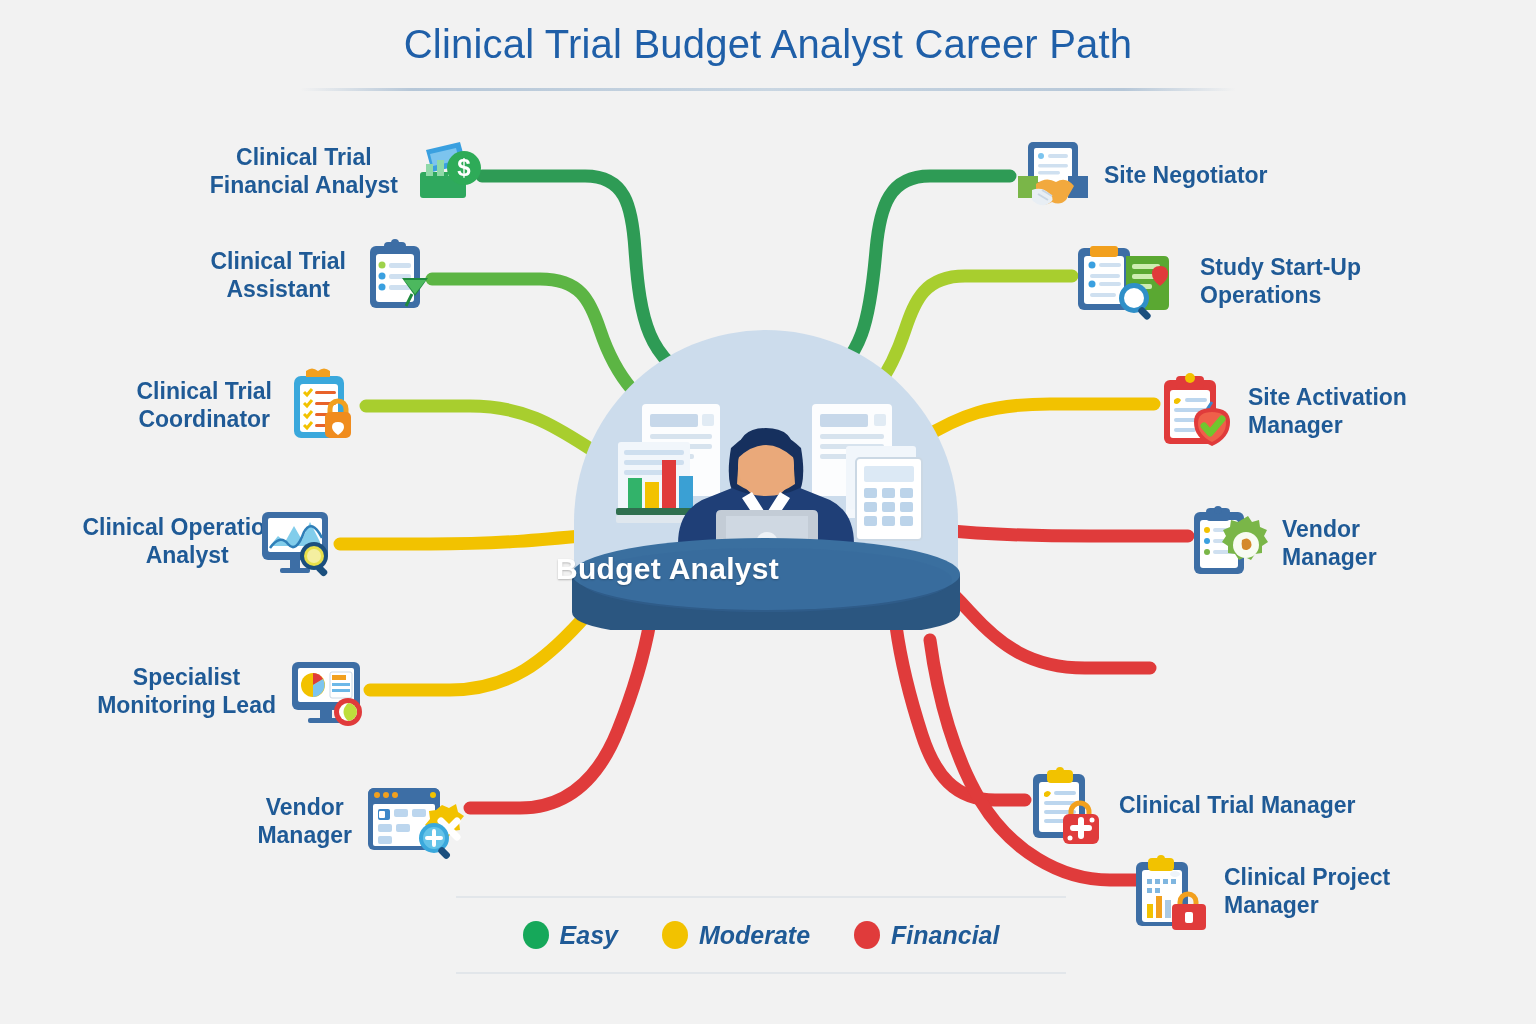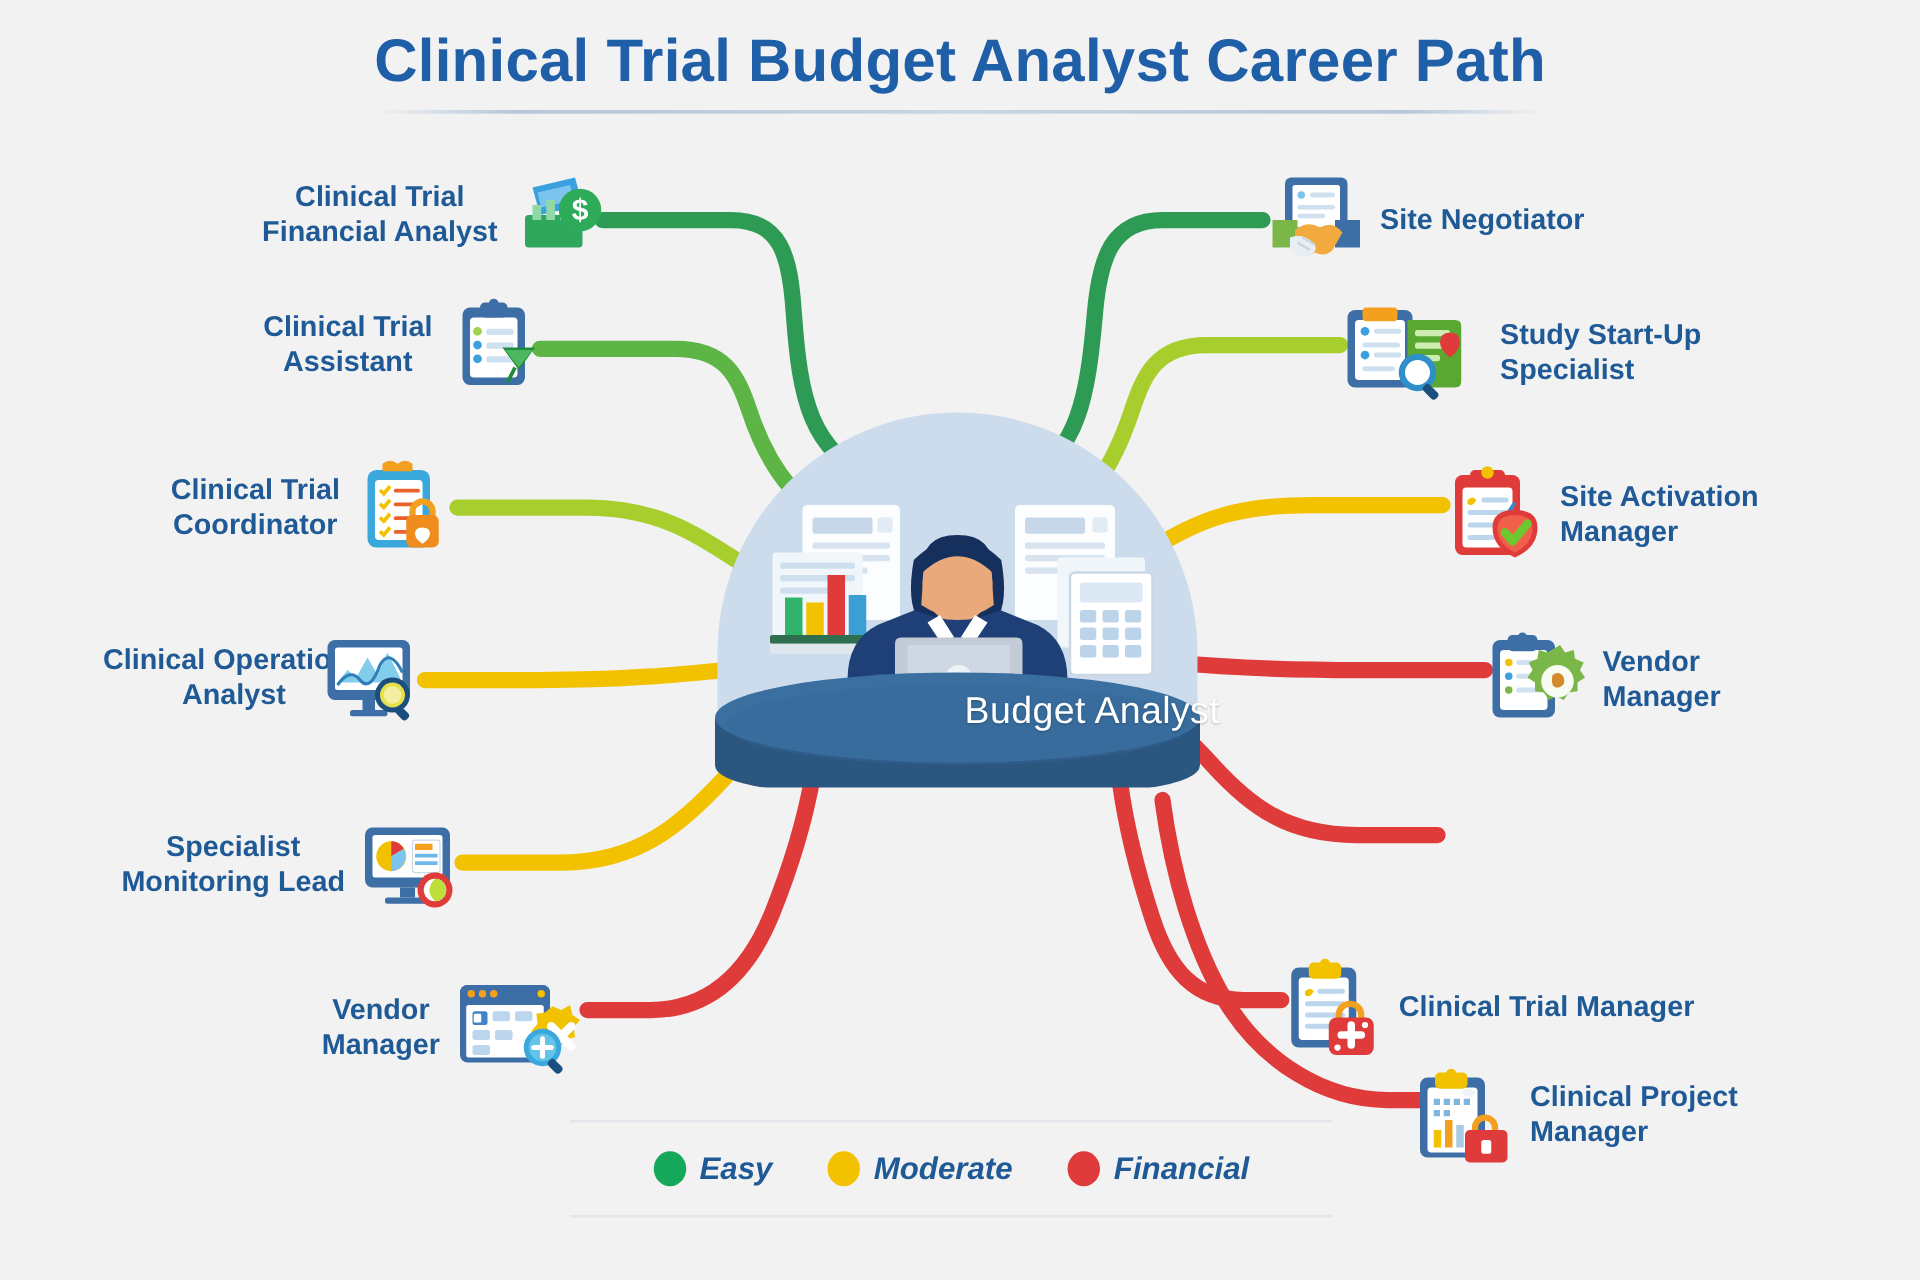--- a/index.html
+++ b/index.html
@@ -9,21 +9,21 @@
     font-family:"Liberation Sans", sans-serif;
     overflow:hidden;
     position:relative;
   }
   #stage{position:absolute;inset:0;}
 
   
   .title{
     position:absolute;left:0;top:22px;width:1536px;
     text-align:center;
-    font-size:48px;font-weight:bold;
+    font-size:40px;font-weight:normal;
     color:#1f5fa8;
     letter-spacing:.2px;
     font-family:"Liberation Sans", sans-serif;
   }
   .title-rule{
     position:absolute;left:300px;top:88px;width:936px;height:3px;
     background:linear-gradient(90deg,rgba(160,185,210,0) 0%,#b6c7d8 12%,#c9d6e2 50%,#b6c7d8 88%,rgba(160,185,210,0) 100%);
     border-radius:2px;
   }
 
@@ -45,22 +45,22 @@
 
   
   .hub{position:absolute;left:556px;top:330px;width:420px;height:300px;}
   .hub .dome{
     position:absolute;left:18px;top:0;width:384px;height:258px;
     background:#ccdcec;
     border-radius:192px 192px 14px 14px;
   }
   .hub svg.scene{position:absolute;left:0;top:0;width:420px;height:300px;}
   .hub-label{
-    position:absolute;left:0;top:222px;width:420px;text-align:right;
-    color:#ffffff;font-size:30px;font-weight:normal;
+    position:absolute;left:0;top:222px;width:420px;text-align:left;
+    color:#ffffff;font-size:30px;font-weight:bold;
     text-shadow:0 1px 2px rgba(0,0,0,.25);
     letter-spacing:.3px;
   }
 
   
   .legend{
     position:absolute;left:456px;top:896px;width:610px;height:74px;
     display:flex;align-items:center;justify-content:center;gap:44px;
     border-top:2px solid #e2e6ea;border-bottom:2px solid #e2e6ea;
   }
@@ -360,21 +360,21 @@
         <rect x="60" y="26" width="28" height="5" rx="2" fill="#cdedb0"></rect>
         <rect x="60" y="36" width="28" height="5" rx="2" fill="#cdedb0"></rect>
         <rect x="60" y="46" width="20" height="5" rx="2" fill="#cdedb0"></rect>
         <path d="M88,28 q8,0 8,8 q0,6 -8,12 q-8,-6 -8,-12 q0,-8 8,-8z" fill="#e03b3b"></path>
         <circle cx="62" cy="60" r="15" fill="#2f8fc8"></circle>
         <circle cx="62" cy="60" r="10" fill="#ffffff"></circle>
         <rect x="70" y="68" width="14" height="7" rx="3" transform="rotate(45 70 68)" fill="#1b4f7e"></rect>
       </svg>
     </div>
     <div class="node-label">Study Start-Up
-Specialist</div>
+Operations</div>
   </div>
 
   <div class="node right" style="left:1154px;top:368px;">
     <div class="ico">
       <svg viewBox="0 0 86 86">
         <rect x="10" y="12" width="52" height="64" rx="6" fill="#e03b3b"></rect>
         <rect x="16" y="22" width="40" height="48" rx="3" fill="#ffffff"></rect>
         <rect x="22" y="8" width="28" height="13" rx="4" fill="#e03b3b"></rect>
         <circle cx="36" cy="10" r="5" fill="#f2c200"></circle>
         <path d="M20,32 q4,-4 7,0 q-3,6 -7,3z" fill="#f2c200"></path>

